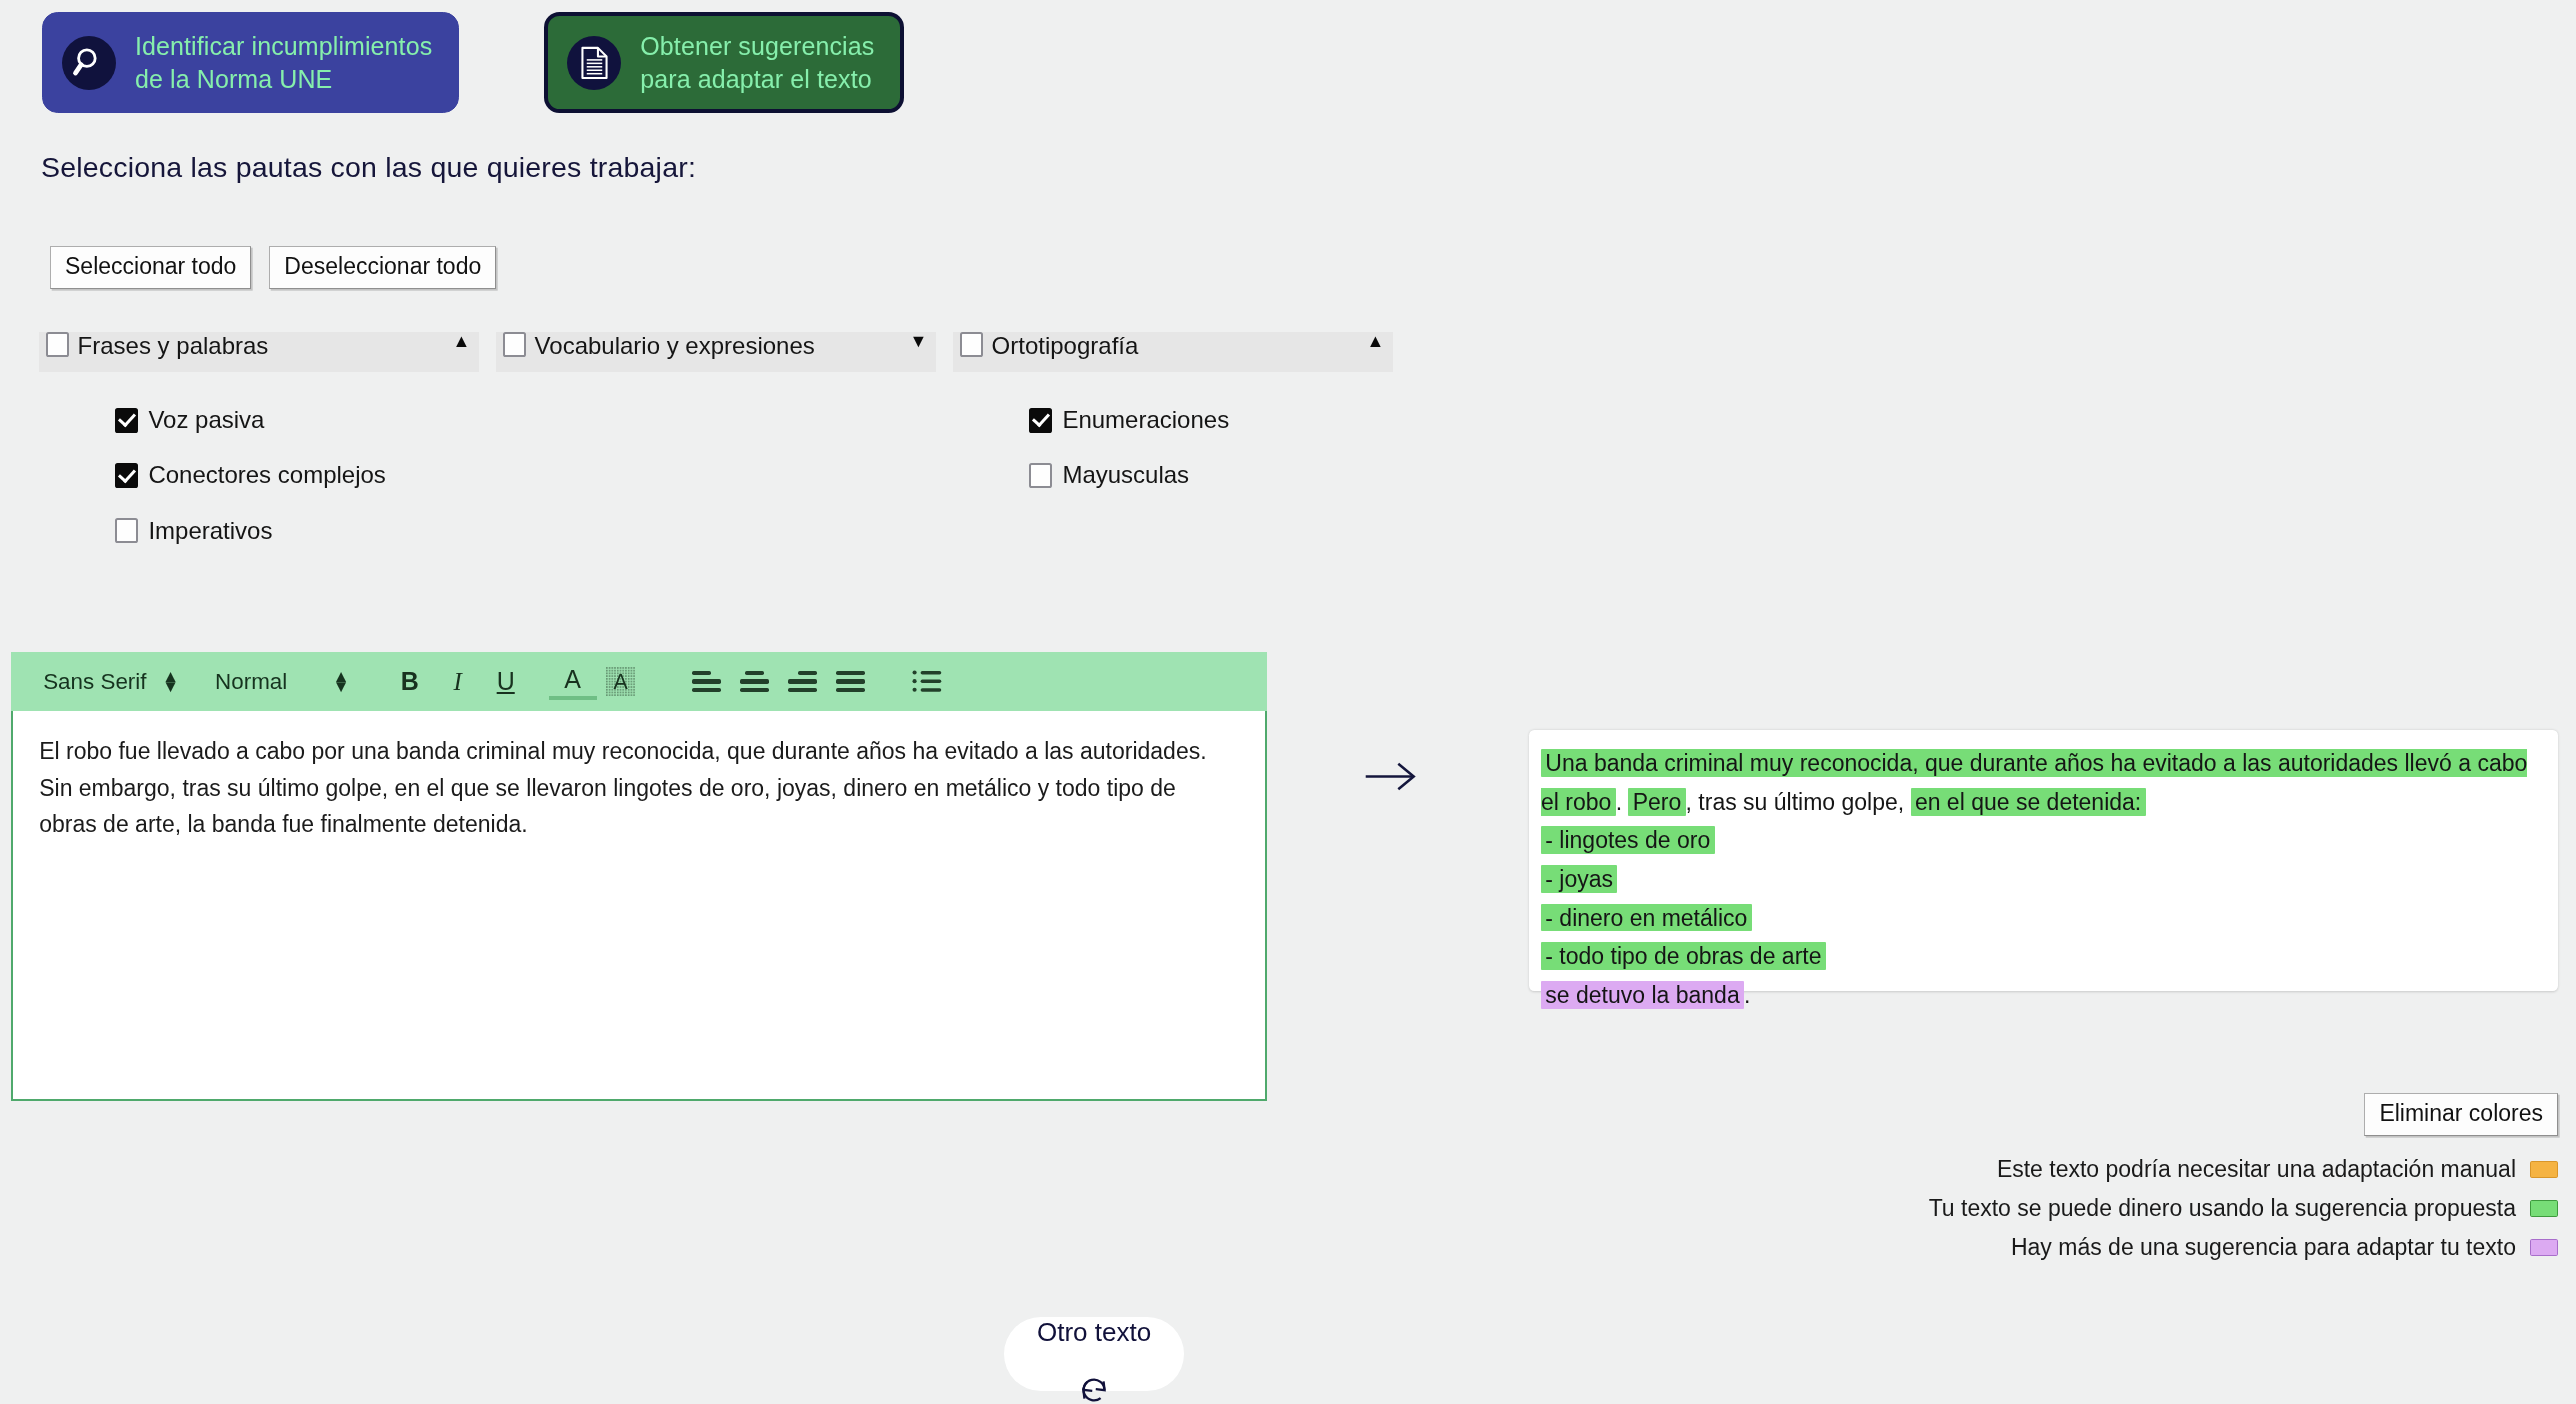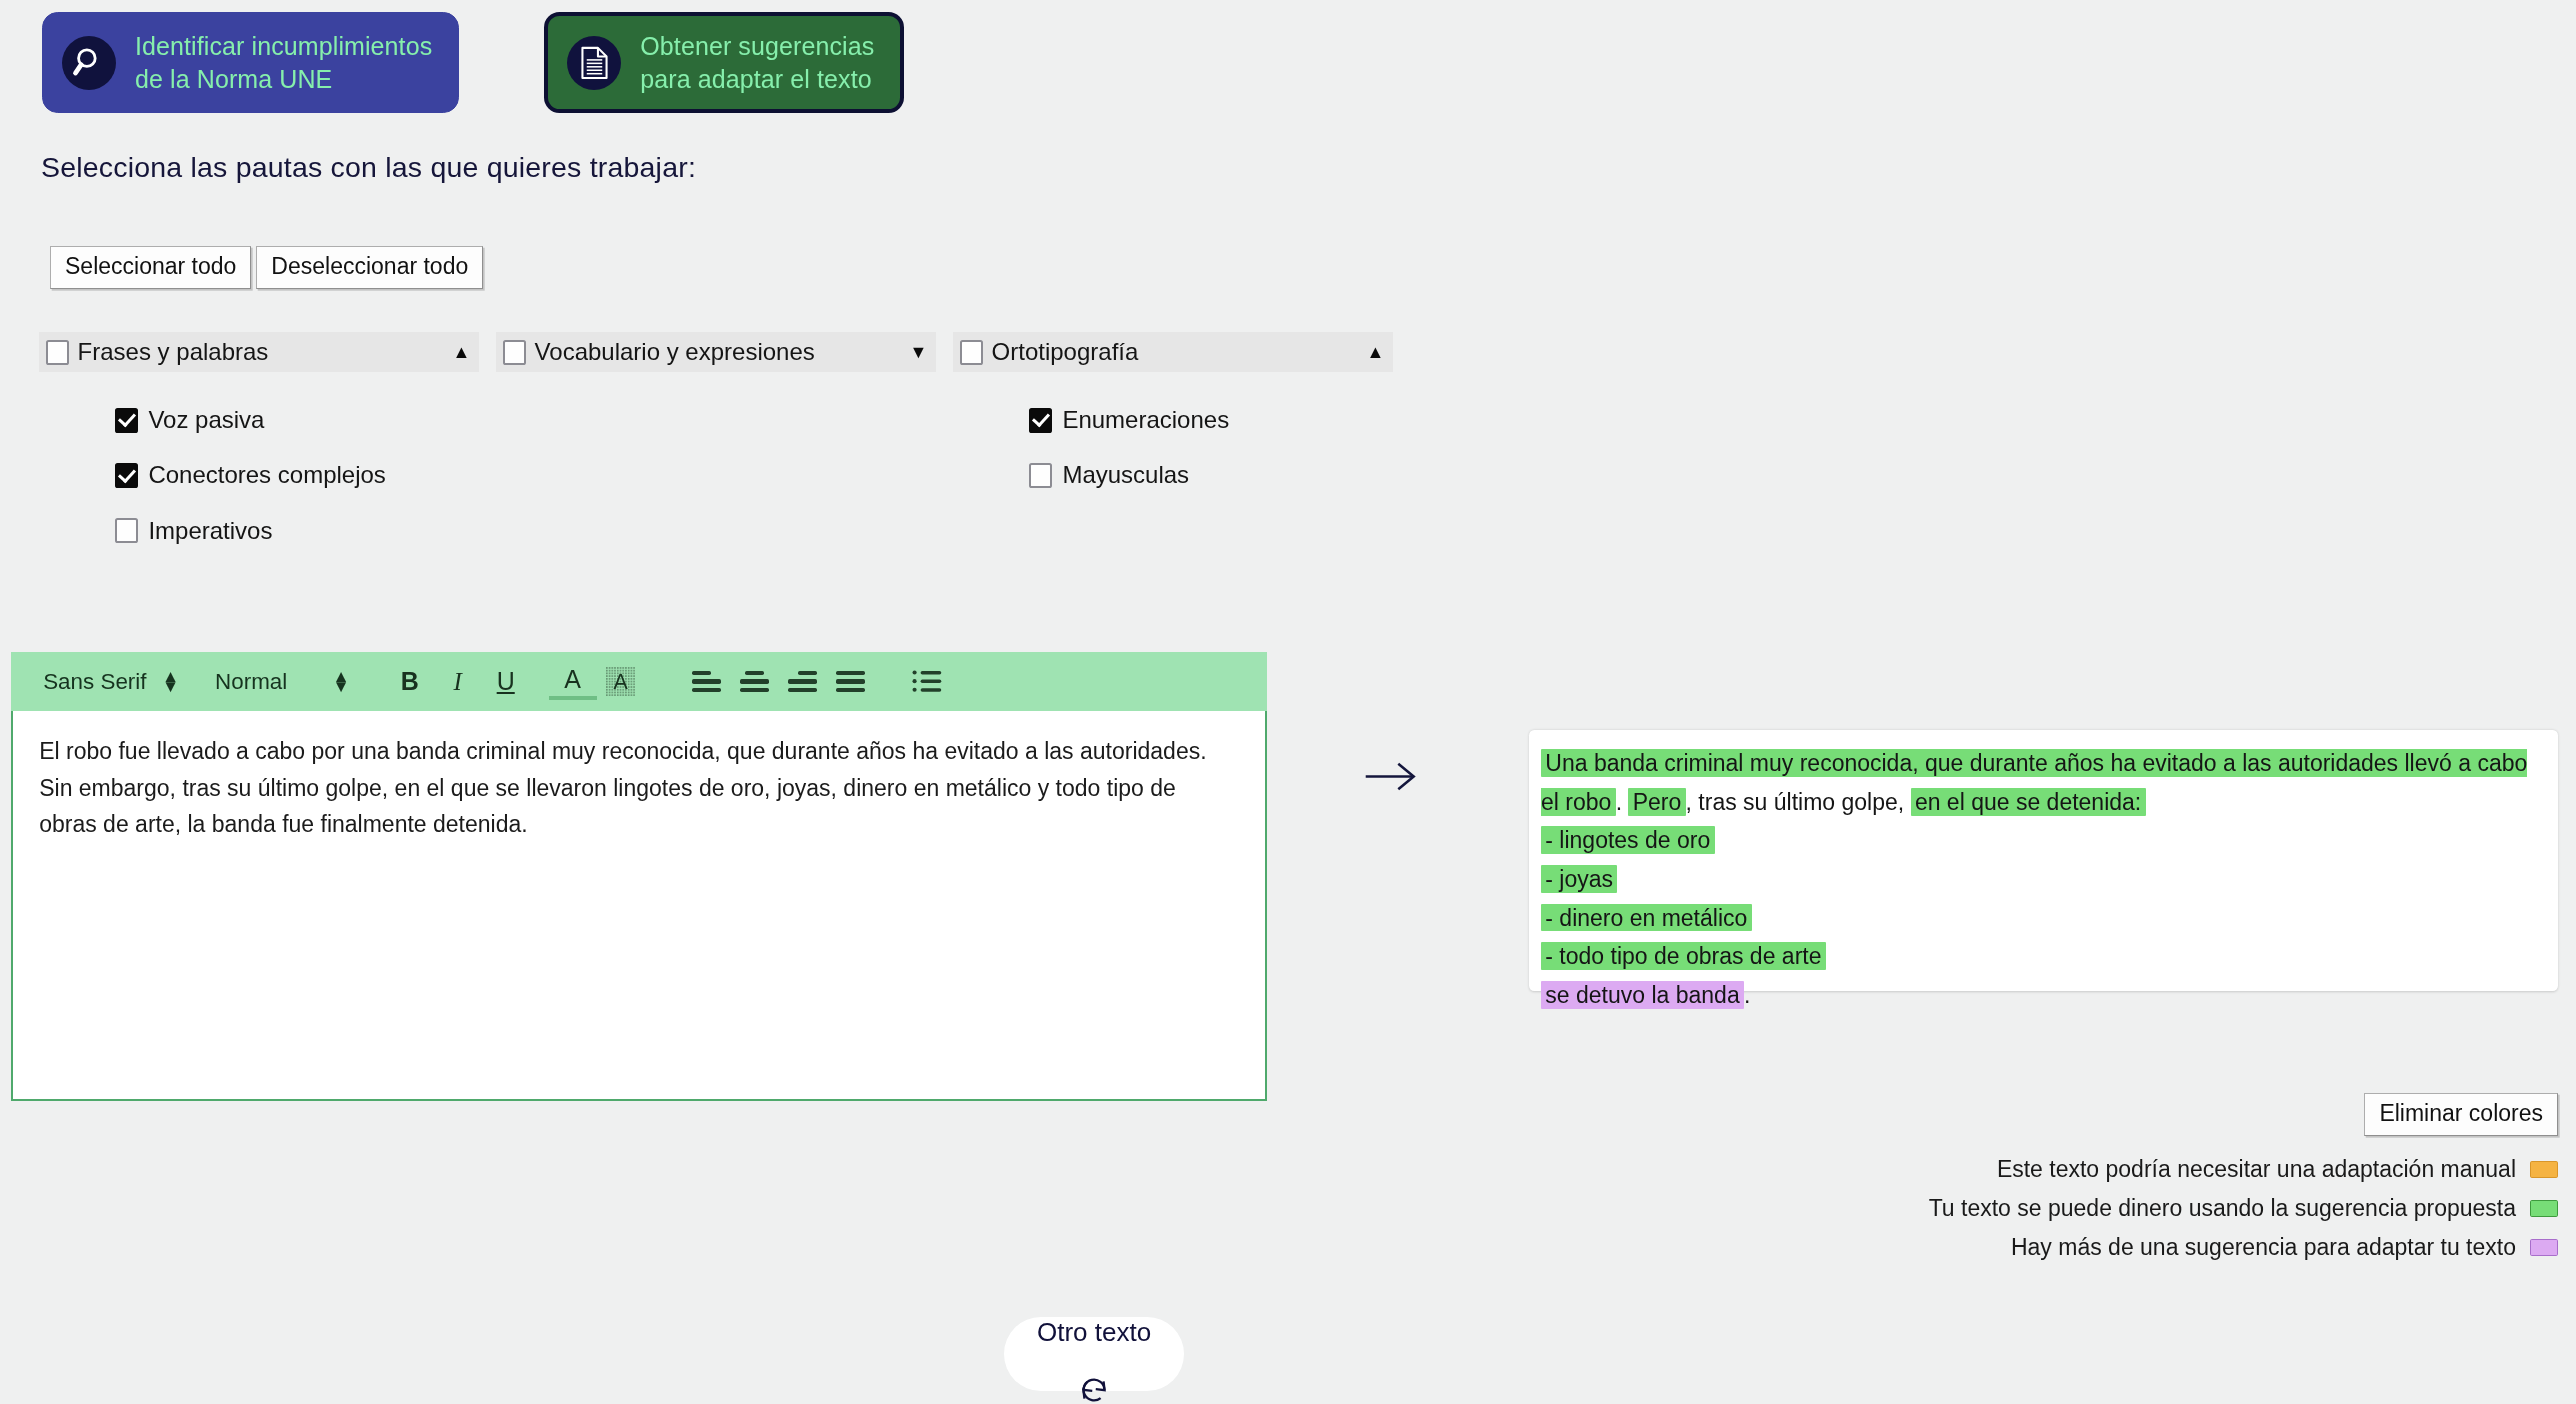--- a/index.html
+++ b/index.html
@@ -34,35 +34,35 @@
     white-space:pre-line; letter-spacing:0.1px;
   }
 
   
   .instruction {
     position:absolute; left:41px; top:151px;
     font-size:28.5px; color:#16163a; letter-spacing:0.2px;
   }
 
   
-  .selbtns { position:absolute; left:50px; top:246px; display:flex; gap:5px; }
+  .selbtns { position:absolute; left:50px; top:246px; display:flex; gap:18px; }
   .winbtn {
     background:#fdfdfd; border:0.9px solid #adadad;
     border-right-color:#8f8f8f; border-bottom-color:#8f8f8f;
     box-shadow: 1.7px 1.7px 0 rgba(0,0,0,.18);
     font-size:23px; color:#111; padding:6px 14px 7.8px;
     font-family:"Liberation Sans", sans-serif; cursor:pointer;
   }
 
   
   .groups { position:absolute; left:39px; top:332px; width:1372px;
             display:flex; gap:0; }
   .group { width:457px; position:relative; }
   .group-head {
-    display:flex; align-items:center;
+    display:flex; 
     background:#e6e6e6; height:40px; padding:0 8.6px 0 7px;
     width:440px; cursor:pointer;
   }
   .group-head .cap { font-size:24px; color:#151515; margin-left:8.6px; }
   .caret { margin-left:auto; font-size:18px; color:#0a0a0a; line-height:1; }
   .group-items { padding-top:29px; padding-left:76px; }
   .item { display:flex; align-items:center; height:38px; margin-bottom:17.3px; cursor:pointer; }
   .item .lbl { font-size:24px; color:#151515; margin-left:10.4px; }
 
   

